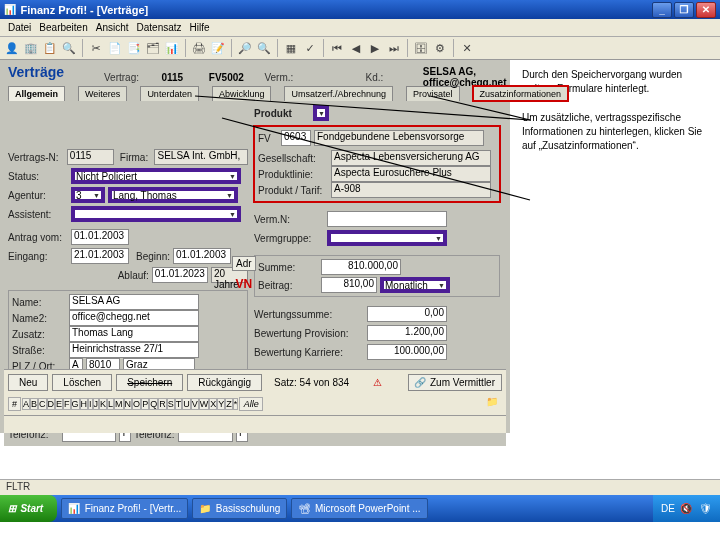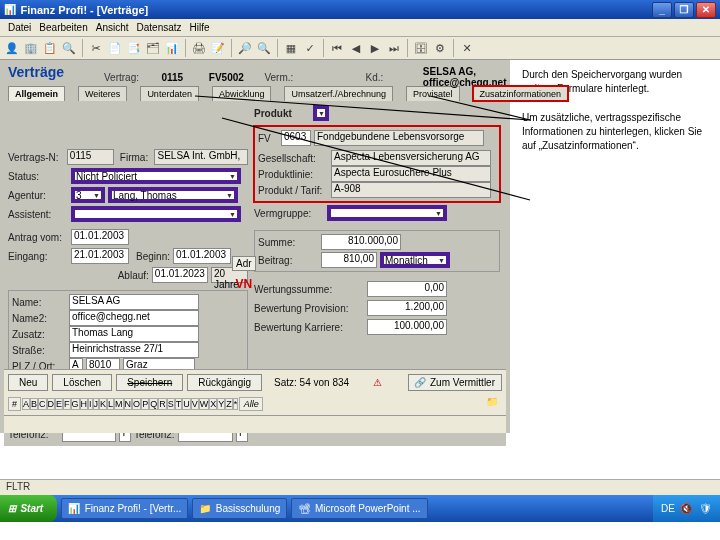--- a/index.html
+++ b/index.html
@@ -286,20 +286,24 @@
           <div class="row">
               <span class="lbl" style="width:70px">Produktlinie:</span>
               <span class="inp ro" style="width:160px">Aspecta Eurosuchere Plus</span>
             </div>
           <div class="row">
               <span class="lbl" style="width:70px">Produkt / Tarif:</span>
               <span class="inp ro" style="width:160px">A-908</span>
             </div>
         </div>
 
+        <div class="row" style="margin-top:6px">
+            <span class="lbl" style="width:70px">Verm.N:</span>
+            <span class="inp" style="width:120px"></span>
+          </div>
         <div class="row">
             <span class="lbl" style="width:70px">Vermgruppe:</span>
             <span class="sel" style="width:120px">
               <span></span>
               <span class="arr">▼</span>
             </span>
           </div>
 
         <div class="box" style="margin-top:6px">
           <div class="row">

